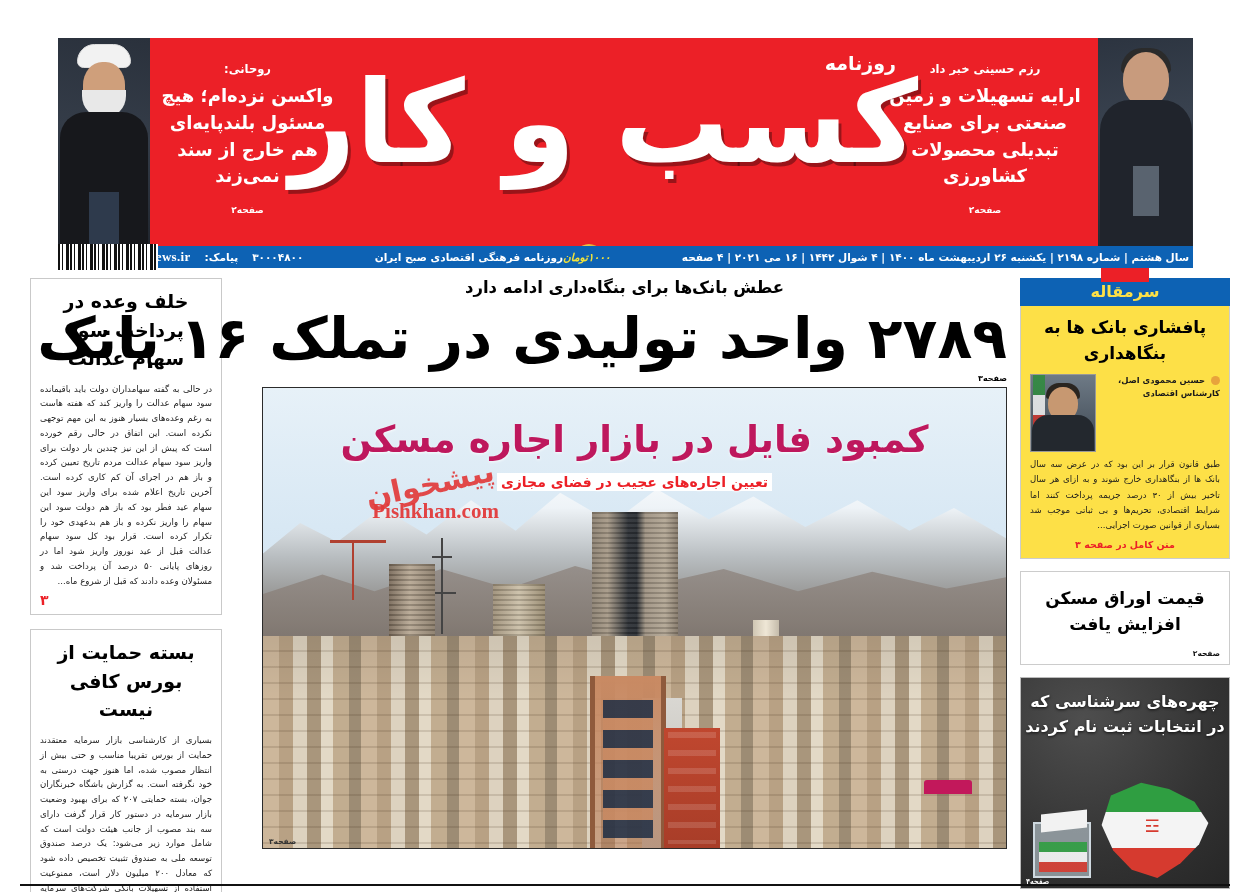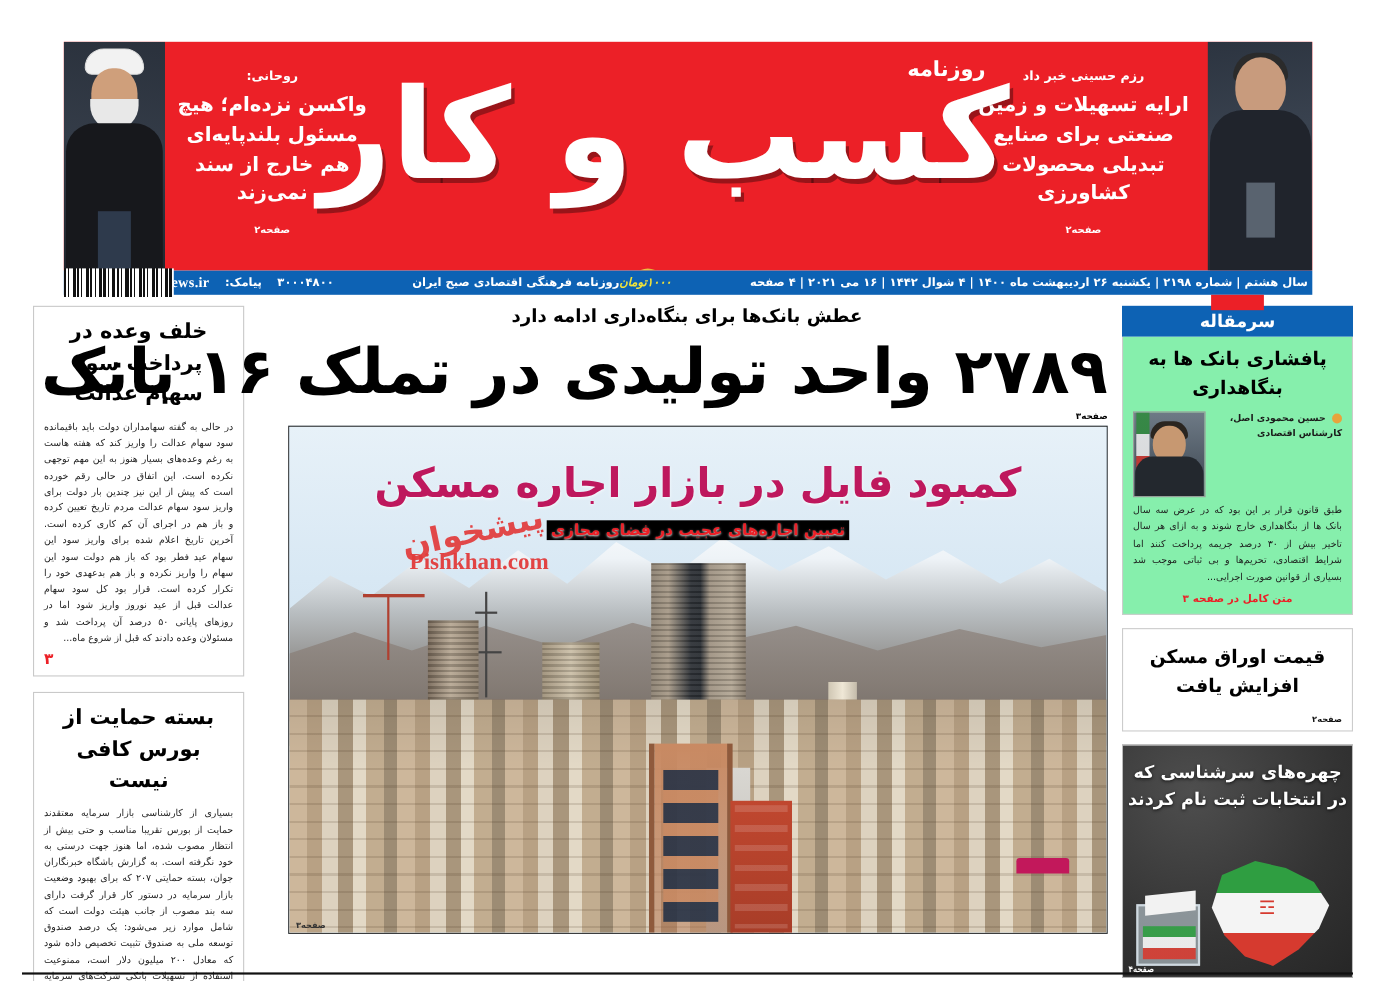--- a/index.html
+++ b/index.html
@@ -302,49 +302,49 @@
   .ov-head {
     position:absolute; top:30px; left:0; right:0; text-align:center;
     color:#be185d; font-size:37px; font-weight:700; direction:rtl;
     line-height:1.2; text-shadow:0 1px 3px rgba(255,255,255,.85);
   }
   .ov-sub {
     position:absolute; top:86px; left:0; right:0; text-align:center;
     color:#ec2027; font-size:14px; font-weight:700; direction:rtl;
     text-shadow:0 1px 2px rgba(255,255,255,.9);
   }
-  .ov-sub-hl { background:#000000; padding:1px 4px; }
+  .ov-sub-hl { background:#ffffff; padding:1px 4px; }
   .watermark {
     position:absolute; left:104px; top:78px; text-align:center;
     color:#e23b3b; transform:rotate(-12deg); pointer-events:none;
   }
   .wm-fa { font-size:30px; font-weight:700; direction:rtl; opacity:.92; }
   .wm-en {
     font-family:"Liberation Serif", serif; font-size:21px; font-weight:700;
     transform:rotate(12deg); display:block; margin-top:-2px; opacity:.95;
   }
   .photo-credit {
     position:absolute; left:6px; bottom:2px; font-size:7.5px;
     color:#333; direction:rtl; font-weight:700;
   }
 
   
   .col-right { position:absolute; left:1000px; top:0; width:210px; }
   .side-hdr {
-    background:#0d62b4; color:#ffffff; text-align:center;
+    background:#0d62b4; color:#fde047; text-align:center;
     font-size:16px; font-weight:700; padding:4px 0 5px; direction:rtl;
     position:relative;
   }
   .side-hdr-tab {
     position:absolute; left:50%; transform:translateX(-50%); top:-10px;
     width:48px; height:14px; background:#ec2027;
   }
   .side-box {
     border:1px solid #ccc; border-top:none; padding:9px 9px 8px;
-    background:#86efac; margin-bottom:12px;
+    background:#fde047; margin-bottom:12px;
   }
   .side-head {
     font-size:17px; font-weight:700; text-align:center; direction:rtl;
     line-height:1.5; margin-bottom:8px; color:#000;
   }
   .author-row { display:flex; direction:rtl; gap:6px; margin-bottom:5px; }
   .author-meta { flex:1; font-size:8.4px; line-height:1.6; direction:rtl; color:#1a1a1a; font-weight:700;}
   .author-dot {
     width:9px; height:9px; border-radius:50%; background:#e8a33c;
     display:inline-block; margin-left:3px; vertical-align:middle;

